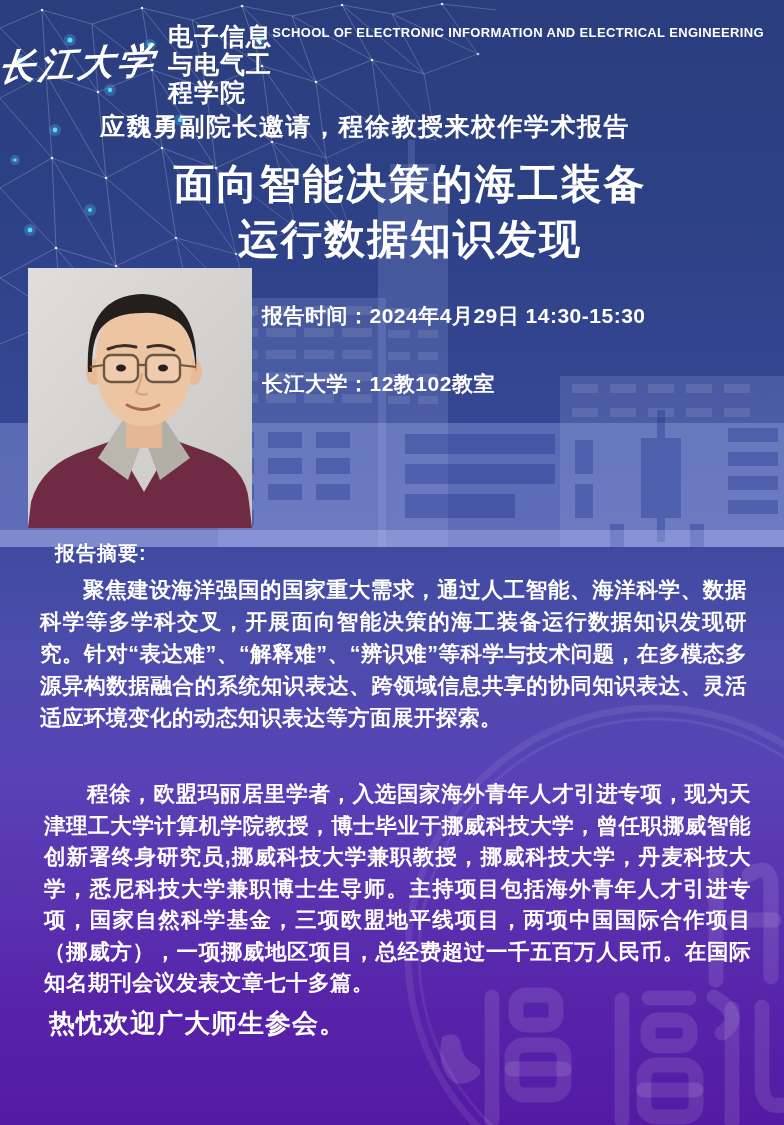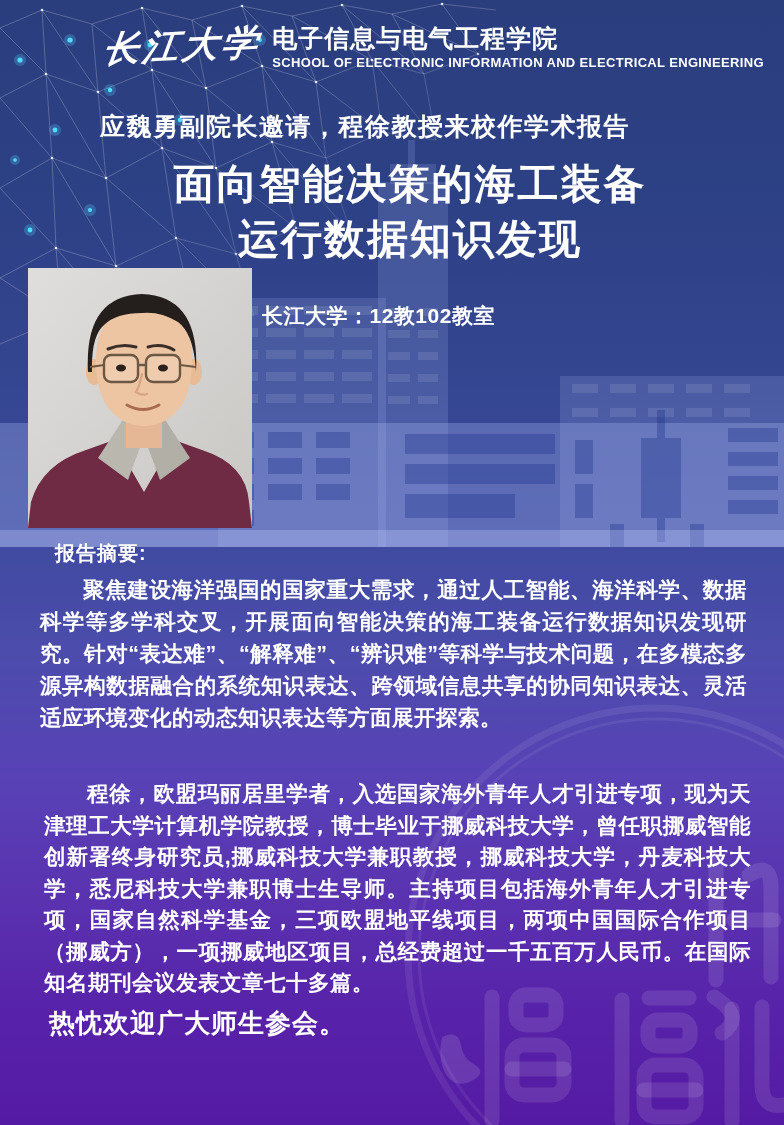--- a/index.html
+++ b/index.html
@@ -20,21 +20,21 @@
   .header {
     position:absolute; top:22px; right:20px;
     display:flex; align-items:center; gap:12px;
   }
   .uni-name {
     font-family:"DejaVu Serif", serif; font-style:italic; font-weight:bold;
     font-size:36px; letter-spacing:3px;
     transform:skewX(-10deg) rotate(-3deg);
     white-space:nowrap;
   }
-  .school { display:flex; flex-direction:column; }
+  .school { display:flex; }
   .school-zh { font-size:25px; font-weight:bold; letter-spacing:1px; line-height:28px; }
   .school-en { font-size:13px; font-weight:bold; letter-spacing:0.35px; margin-top:3px; white-space:nowrap; }
 
   .invitation {
     position:absolute; left:100px; top:110px;
     font-size:25px; font-weight:600; letter-spacing:1.5px;
   }
   .title {
     position:absolute; left:0; right:0; top:157px; margin:0;
     text-align:center; font-size:41px; font-weight:900;
@@ -329,20 +329,21 @@
       <path d="M110 97 h8" stroke="#6b5844" stroke-width="2.4"></path>
       <path d="M76 97 L62 99 M152 97 L168 99" stroke="#6b5844" stroke-width="2"></path>
       <ellipse cx="93" cy="100" rx="5" ry="3.4" fill="#2a211c"></ellipse>
       <ellipse cx="135" cy="100" rx="5" ry="3.4" fill="#2a211c"></ellipse>
       <path d="M114 106 q-3 14 -6 18 q5 4 11 2" stroke="#d8a37f" stroke-width="2.2" fill="none" stroke-linecap="round"></path>
       <path d="M99 137 q16 9 32 0" stroke="#a96a52" stroke-width="3" fill="none" stroke-linecap="round"></path>
     </svg>
   </div>
 
   <ul class="info">
+    <li><span>报告时间：</span><span>2024年4月29日 14:30-15:30</span></li>
     <li><span>长江大学：</span><span>12教102教室</span></li>
   </ul>
 
   <h2 class="sec-heading abstract-heading">报告摘要:</h2>
   <p class="abstract-body">聚焦建设海洋强国的国家重大需求，通过人工智能、海洋科学、数据科学等多学科交叉，开展面向智能决策的海工装备运行数据知识发现研究。针对“表达难”、“解释难”、“辨识难”等科学与技术问题，在多模态多源异构数据融合的系统知识表达、跨领域信息共享的协同知识表达、灵活适应环境变化的动态知识表达等方面展开探索。</p>
 
   <p class="bio-body">程徐，欧盟玛丽居里学者，入选国家海外青年人才引进专项，现为天津理工大学计算机学院教授，博士毕业于挪威科技大学，曾任职挪威智能创新署终身研究员,挪威科技大学兼职教授，挪威科技大学，丹麦科技大学，悉尼科技大学兼职博士生导师。主持项目包括海外青年人才引进专项，国家自然科学基金，三项欧盟地平线项目，两项中国国际合作项目（挪威方），一项挪威地区项目，总经费超过一千五百万人民币。在国际知名期刊会议发表文章七十多篇。</p>
 
   <div class="closing">热忱欢迎广大师生参会。</div>
 

